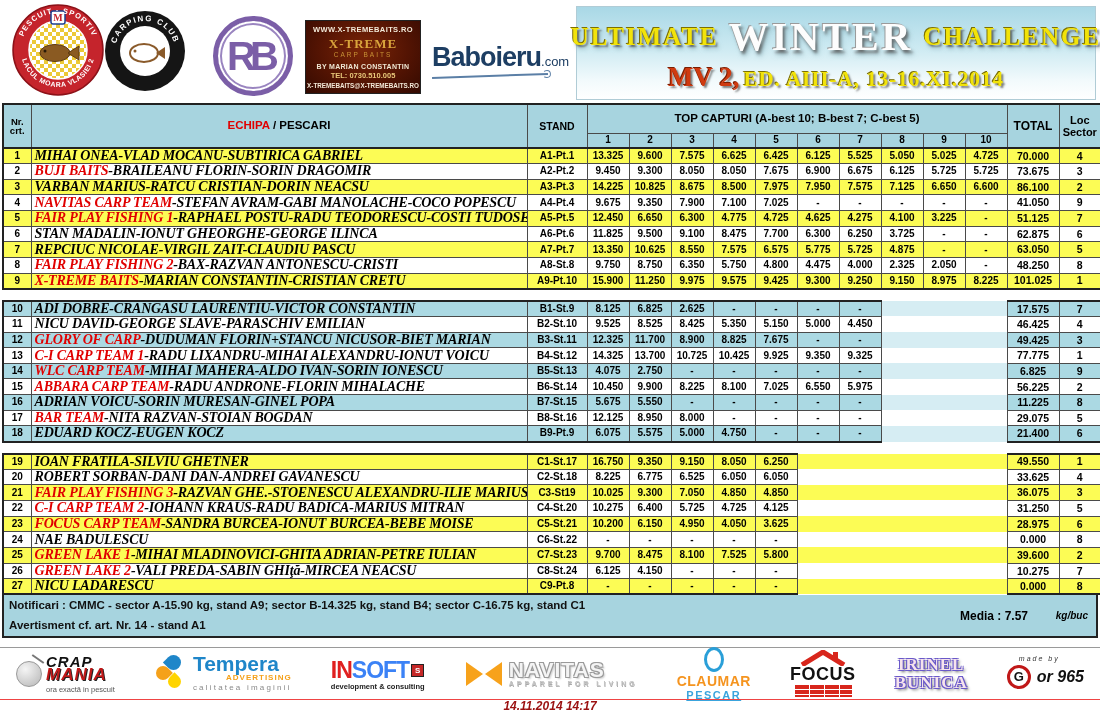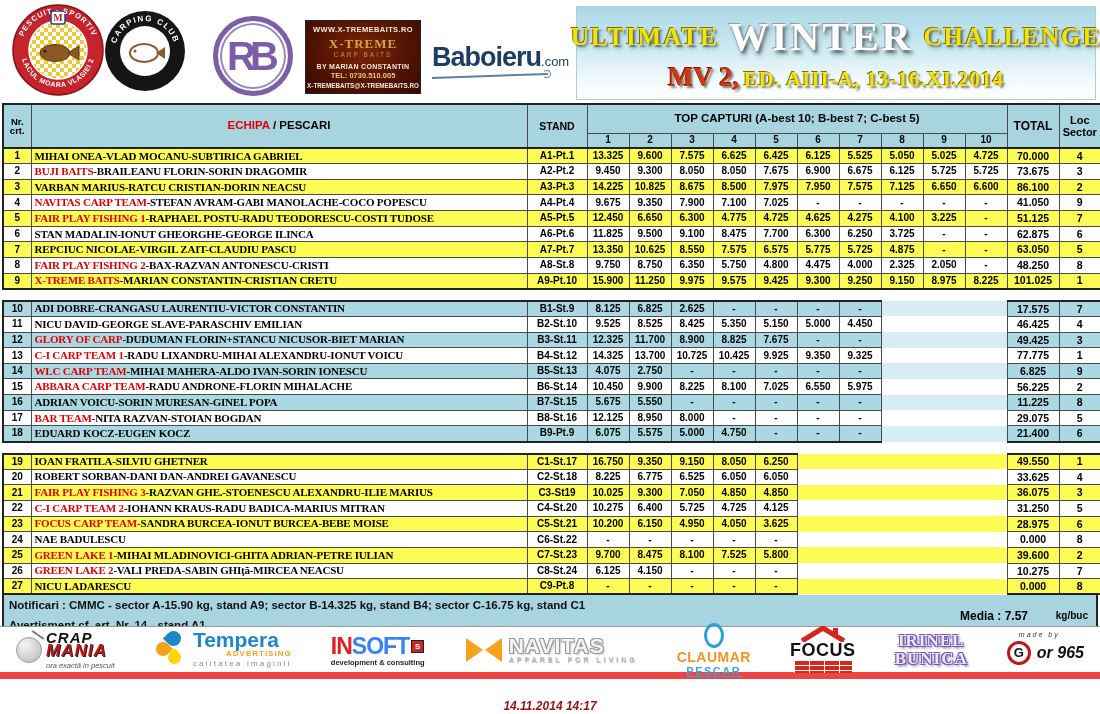--- a/index.html
+++ b/index.html
@@ -67,55 +67,55 @@
   th.h-top { font-size: 11.5px; font-weight: bold; }
   th.num-h { font-size: 10px; font-weight: bold; }
   th.h-total { font-size: 12px; font-weight: bold; }
   th.h-loc { font-size: 11px; font-weight: bold; line-height: 1.1; }
   .b-top { border-top-width: 2px !important; border-top-color: #222 !important; }
   .b-bot { border-bottom-width: 2px !important; border-bottom-color: #222 !important; }
   .b-left { border-left-width: 2px !important; border-left-color: #222 !important; }
   .b-right { border-right-width: 2px !important; border-right-color: #222 !important; }
   tbody tr.rrow { height: 15.65px; }
   td.nr { text-align: center; font-weight: bold; font-size: 10px; }
-  td.team { font-family: "Liberation Serif", serif; font-weight: bold; font-size: 11px; padding-left: 3px; letter-spacing: -0.2px; }
+  td.team { font-family: "Liberation Serif", serif; font-weight: bold; font-size: 14px; padding-left: 3px; letter-spacing: -0.2px; font-style: italic; }
   td.team .tred { color: #e00000; }
   td.stand { text-align: center; font-weight: bold; font-size: 10px; }
   td.val { text-align: center; font-weight: bold; font-size: 10px; }
   td.total { text-align: center; font-weight: bold; font-size: 10.5px; }
   td.loc { text-align: center; font-weight: bold; font-size: 10.5px; }
   tr.spacer td { border: none; background: #fff; height: 12px; }
   tr.shade.sa td, tr.shade.sc td { background: #fcfc55; }
   tr.plain td { background: #fff; }
   tr.shade.sb td { background: #abd9e3; }
   td.blank { border-top: none !important; border-bottom: none !important; }
   tr.shade.sb td.blank { background: #d6edf3; }
   tr.plain td.blank { background: #fff; }
   
   .notes { position: relative; width: 100%; height: 43px; background: #a7d4df;
     border: 1px solid #4a4a4a; border-top: none; border-bottom: 2px solid #222;
     border-left: 2px solid #222; border-right: 2px solid #222; }
   .notes .n1 { position: absolute; left: 5px; top: 4px; font-size: 11.5px; font-weight: bold; color: #111; }
   .notes .n2 { position: absolute; left: 5px; top: 24px; font-size: 11.5px; font-weight: bold; color: #111; }
   .notes .media { position: absolute; right: 68px; top: 14px; font-size: 12px; font-weight: bold; }
-  .notes .media-unit { position: absolute; right: 8px; top: 15px; font-size: 10px; font-weight: bold; }
-  
-  .footer-band { position: absolute; left: 0; top: 626px; width: 1100px; height: 53px;
-    border-top: 1px solid #9a9a9a; border-bottom: 7px solid #ef4444; background: #fff;
+  .notes .media-unit { position: absolute; right: 8px; top: 15px; font-size: 10px; font-weight: bold; font-style: italic; }
+  
+  .footer-band { position: absolute; left: 0; top: 647px; width: 1100px; height: 53px;
+    border-top: 1px solid #9a9a9a; border-bottom: 1px solid #ef4444; background: #fff;
     display: flex; align-items: center; justify-content: space-between; padding: 0 16px; }
   .fl { display: flex; align-items: center; }
   
   .fl-crap .ball { width: 26px; height: 26px; border-radius: 50%;
     background: radial-gradient(circle at 35% 30%, #f5f5f5, #b5b5b5); border:1px solid #999; margin-right: 4px; position: relative;}
   .fl-crap .ball:after { content:""; position:absolute; right:-4px; top:-4px; width:14px; height:2px; background:#777; transform: rotate(35deg);}
   .fl-crap .ctxt { text-align: left; }
   .fl-crap .c1 { font-style: italic; font-weight: bold; font-size: 15px; color: #111; letter-spacing: 1px; }
   .fl-crap .c2 { font-style: italic; font-weight: bold; font-size: 17px; color: #c01818; margin-top: -5px; letter-spacing: 1px;
     text-shadow: 1px 1px 0 #222; }
-  .fl-crap .c3 { font-style: italic; font-size: 7.5px; color: #555; margin-top: 0px; }
+  .fl-crap .c3 { font-size: 7.5px; color: #555; margin-top: 0px; }
   
   .fl-tempera .swirls { position: relative; width: 34px; height: 36px; margin-right: 5px; }
   .fl-tempera .sw { position: absolute; border-radius: 50% 50% 50% 0; }
   .fl-tempera .sw-b { width: 15px; height: 15px; background: #1f86c9; left: 12px; top: 0; transform: rotate(45deg);}
   .fl-tempera .sw-o { width: 14px; height: 14px; background: #f5a11a; left: 2px; top: 11px; transform: rotate(225deg);}
   .fl-tempera .sw-y { width: 13px; height: 13px; background: #ffd400; left: 14px; top: 20px; transform: rotate(135deg);}
   .fl-tempera .ttxt { text-align: left; }
   .fl-tempera .t1 { font-weight: bold; font-size: 21px; color: #1f86c9; letter-spacing: 0px; line-height: .9; }
   .fl-tempera .t2 { font-weight: bold; font-size: 8px; color: #f5a11a; text-align: right; letter-spacing: 1px; }
   .fl-tempera .t3 { font-size: 8px; color: #8a8a8a; letter-spacing: 2.2px; margin-top: 1px; }

